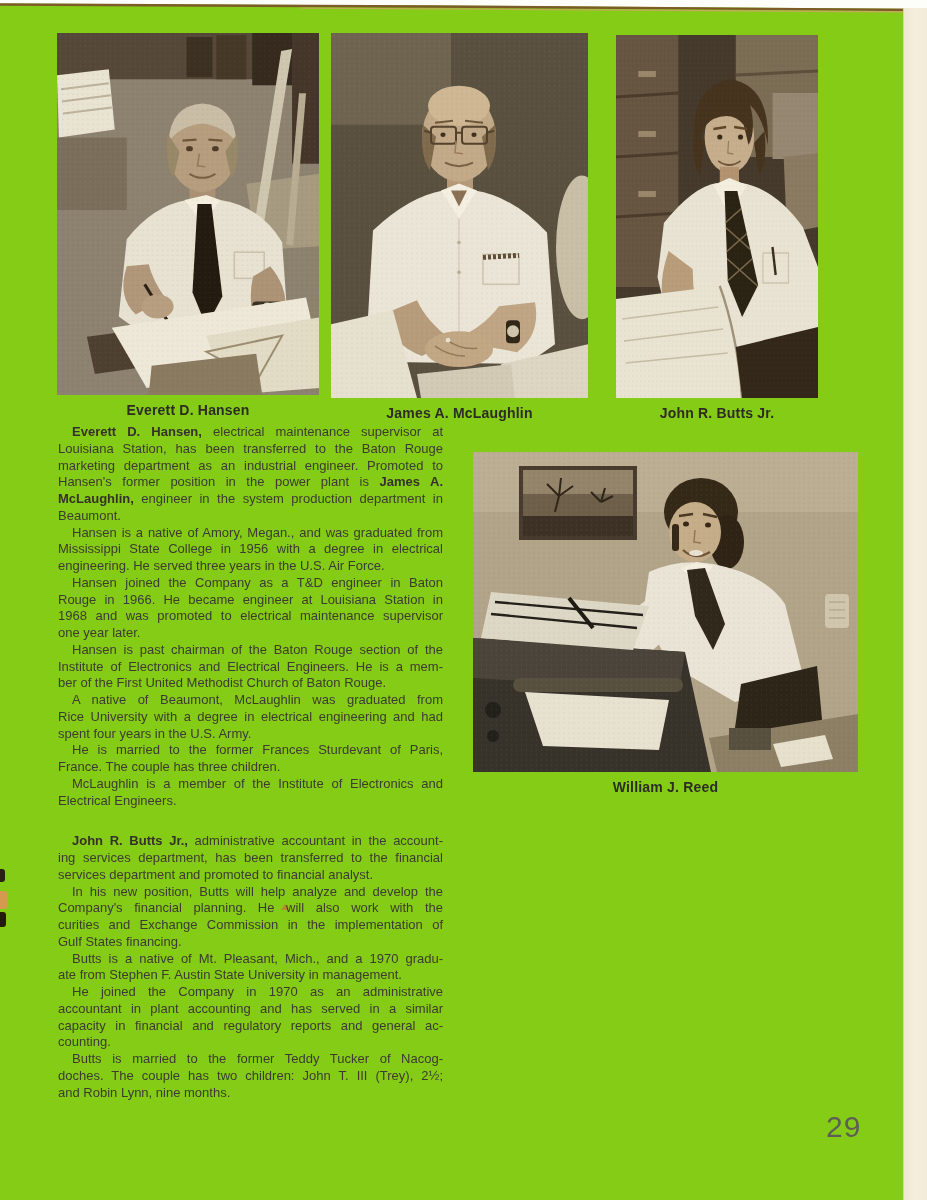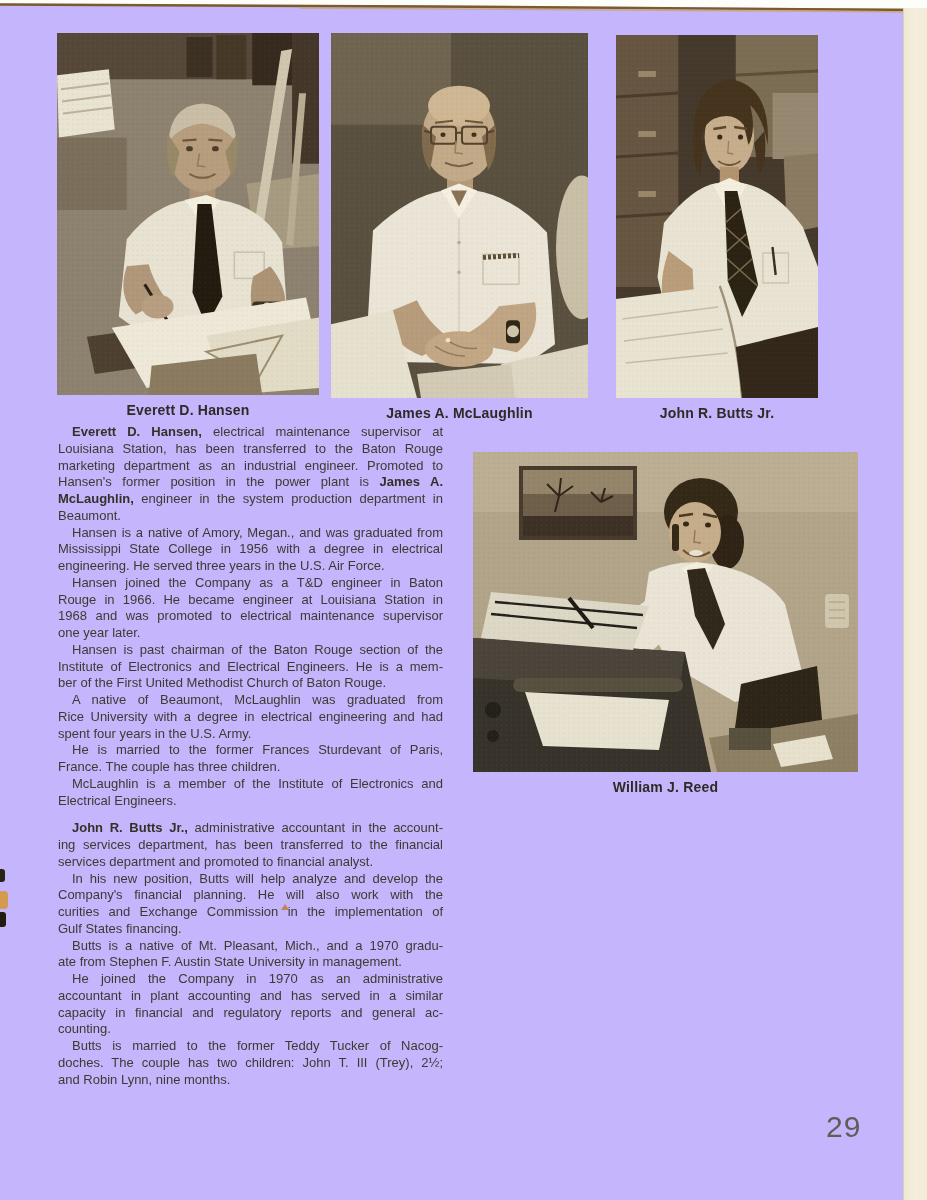--- a/index.html
+++ b/index.html
@@ -1,16 +1,16 @@
 <!DOCTYPE html>
 <html><head>
 <meta charset="utf-8">
 <style>
   html,body{margin:0;padding:0;background:#e9e5da;}
-  .page{position:relative;width:927px;height:1200px;background:#c4b5fd;overflow:hidden;
+  .page{position:relative;width:927px;height:1200px;background:#84cc16;overflow:hidden;
         font-family:"Liberation Sans",sans-serif;}
   .top-edge{position:absolute;top:0;left:0;display:block;}
   .right-strip{position:absolute;right:0;top:8px;width:23px;height:1192px;
         background:linear-gradient(to right,#eee7d2,#f4eedc 45%,#f2ebd8);
         border-left:1px solid #d9d0b9;}
   
   figure.photo{position:absolute;margin:0;padding:0;}
   figure.photo svg{display:block;width:100%;}
   figcaption{margin-top:7px;text-align:center;font-weight:700;font-size:14px;
         color:#2e2b25;letter-spacing:.2px;}
@@ -19,21 +19,21 @@
   .fig-butts{left:616px;top:35px;width:202px;}
   .fig-reed{position:static;width:385px;margin:0;}
   
   .col{position:absolute;width:385px;color:#3e3a31;font-size:13px;line-height:16.75px;}
   .col-left{left:58px;top:424px;}
   .col-right{left:473px;top:452px;}
   .col-right-text{margin-top:6px;}
   .tline{text-align:justify;text-align-last:justify;}
   .tline.last{text-align-last:left;}
   .tline.first{text-indent:14px;}
-  .para.gap-before{margin-top:11px;}
+  .para.gap-before{margin-top:24px;}
   b{font-weight:700;color:#35312a;}
   .page-number{position:absolute;left:826px;top:1110px;font-size:30px;
         color:#5f5d57;letter-spacing:1px;}
   
   .mark{position:absolute;left:0;}
   .mark1{top:869px;width:5px;height:13px;background:#2a2116;border-radius:0 3px 3px 0;}
   .mark2{top:891px;width:8px;height:18px;background:#d49a4d;border-radius:0 4px 4px 0;filter:blur(.4px);}
   .mark3{top:912px;width:6px;height:15px;background:#241b0f;border-radius:0 3px 3px 0;}
   .caret{position:absolute;left:281px;top:904px;width:0;height:0;opacity:.85;
         border-left:4px solid transparent;border-right:4px solid transparent;

